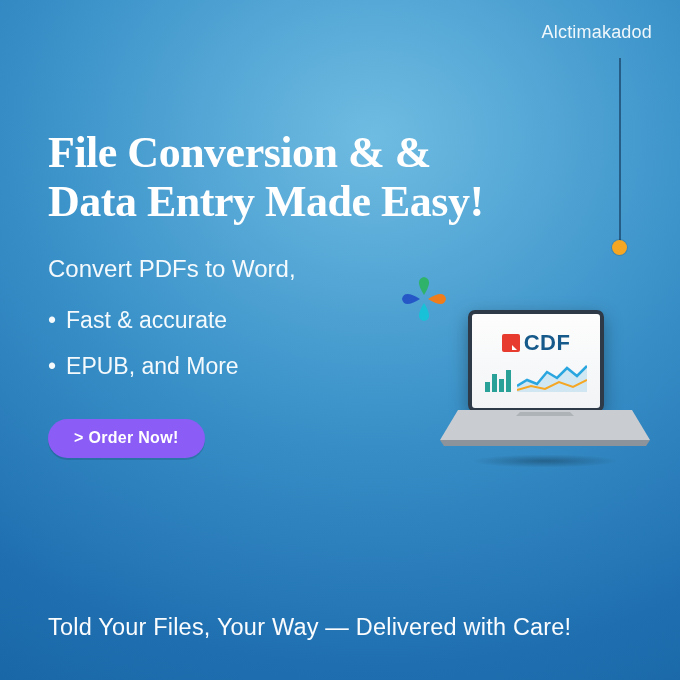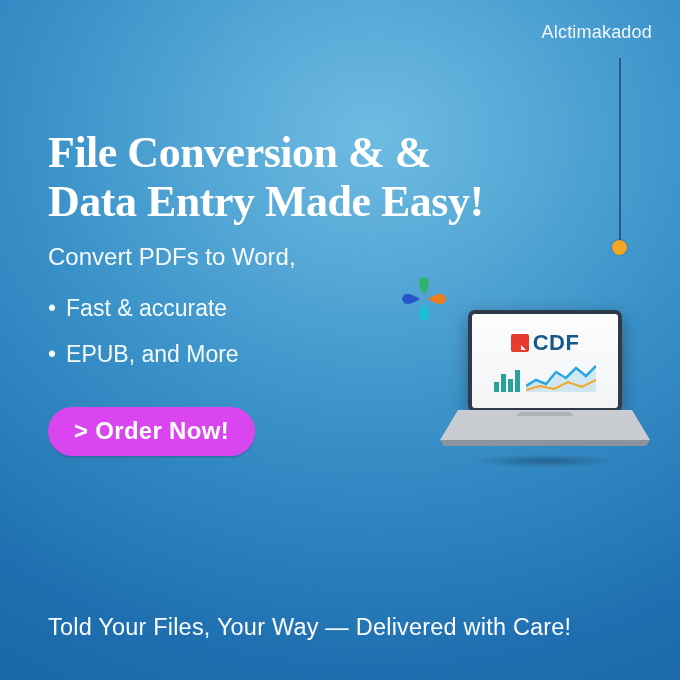--- a/index.html
+++ b/index.html
@@ -44,43 +44,43 @@
   }
   .hero h1 {
     font-size: 44px;
     line-height: 1.12;
     font-weight: 700;
     letter-spacing: -0.5px;
     color: #ffffff;
     font-family: Liberation Serif, serif;
   }
   .subhead {
-    margin-top: 16px;
+    margin-top: 28px;
     font-size: 24px;
     font-weight: 400;
     color: rgba(255,255,255,.95);
   }
   .bullets {
     margin-top: 14px;
     list-style: none;
     font-size: 23px;
     line-height: 2.0;
     color: rgba(255,255,255,.95);
     font-weight: 400;
   }
   .bullets li::before {
     content: "•";
     margin-right: 10px;
   }
   .cta {
     display: inline-block;
     margin-top: 30px;
-    background: #d946ef;
+    background: #8b5cf6;
     color: #fff;
-    font-size: 24px;
+    font-size: 16px;
     font-weight: 600;
     padding: 10px 26px 11px 26px;
     border-radius: 999px;
     border: none;
     cursor: pointer;
     letter-spacing: .3px;
     box-shadow: 0 2px 0 rgba(0,0,0,.12);
   }
   .tagline {
     position: absolute;
@@ -114,21 +114,21 @@
     bottom: -8px;
     width: 210px;
     height: 34px;
     background: radial-gradient(ellipse 50% 50% at 50% 50%, rgba(0,0,0,.28), rgba(0,0,0,0) 70%);
     transform: scaleY(.55);
   }
   .screen {
     position: absolute;
     left: 28px;
     top: 0;
-    width: 154px;
+    width: 136px;
     height: 102px;
     background: linear-gradient(#fdfdfd, #f2f4f6);
     border: 4px solid #2e3a47;
     border-radius: 7px;
     box-shadow: 0 6px 18px rgba(0,0,0,.35);
     display: flex;
     flex-direction: column;
     align-items: center;
     justify-content: center;
     gap: 6px;

